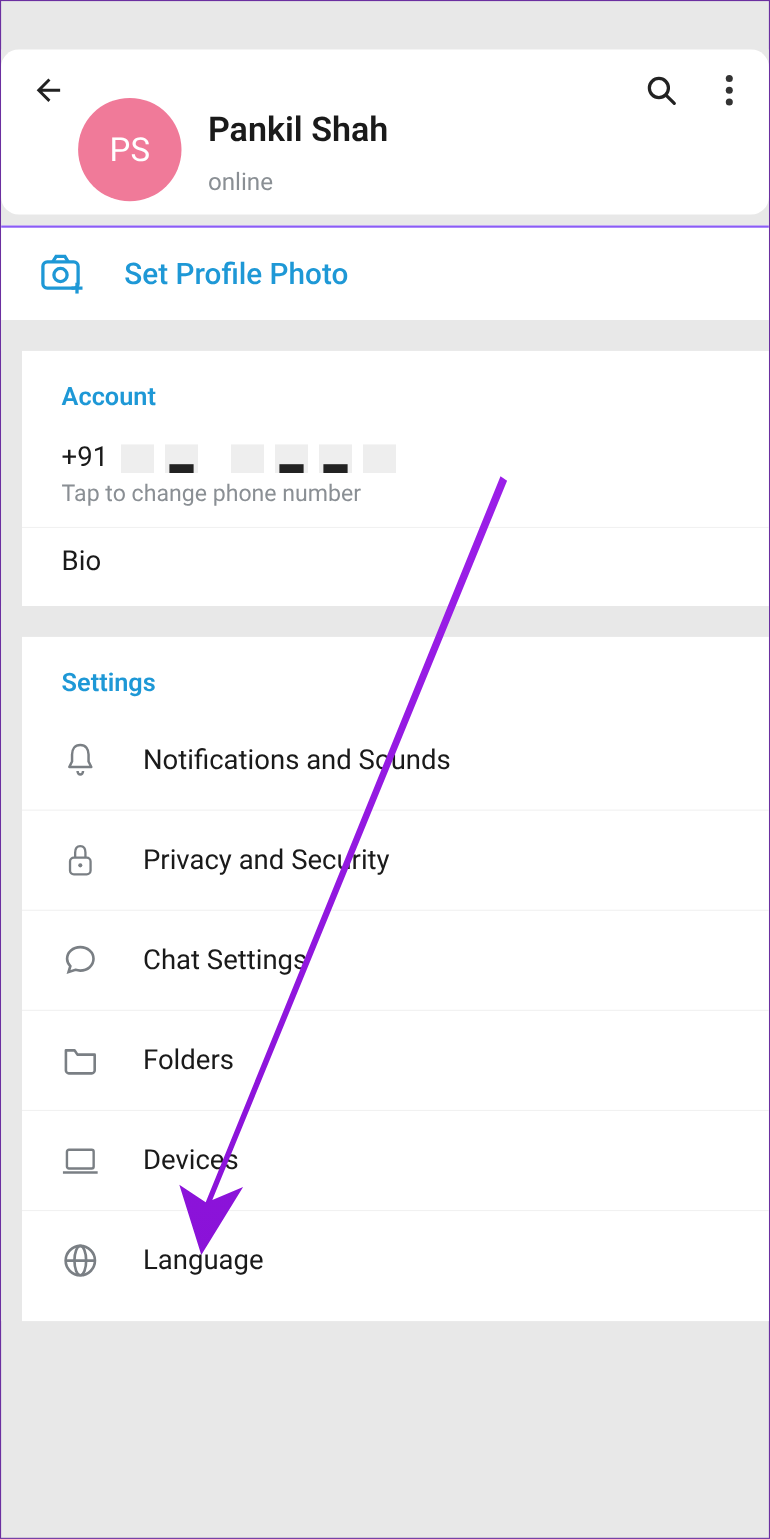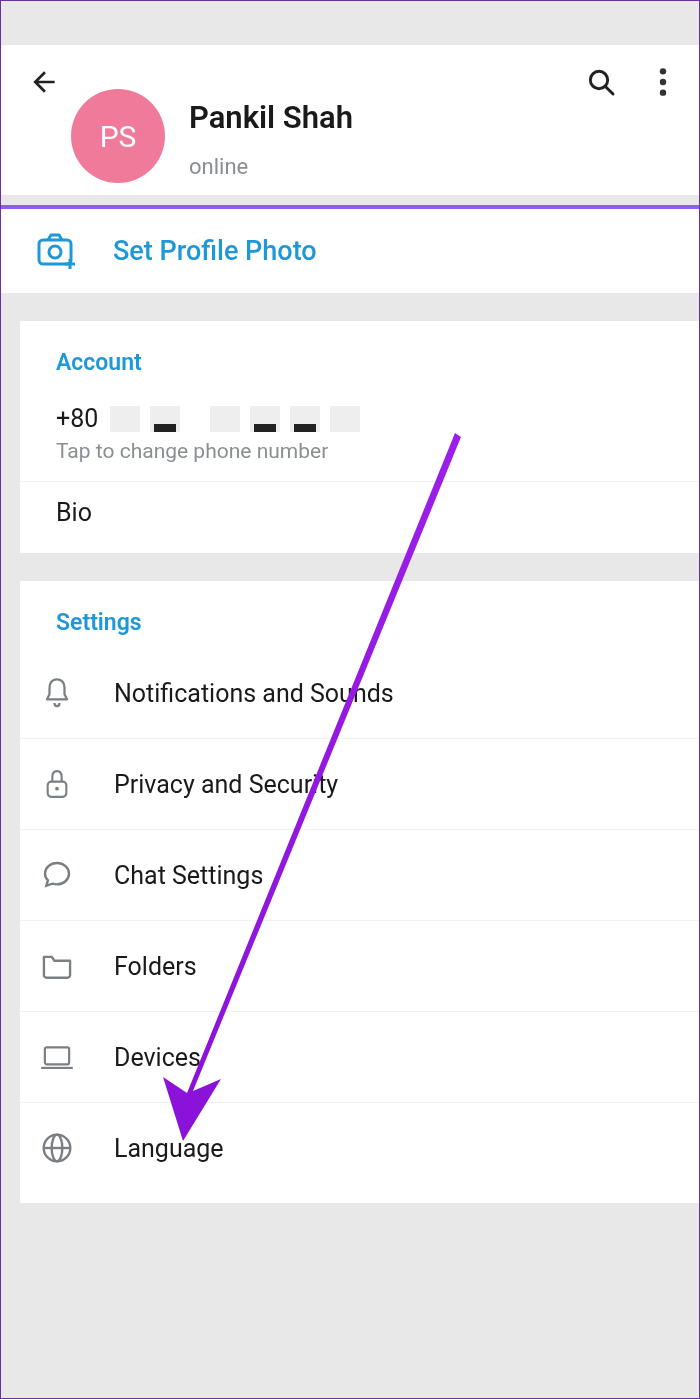--- a/index.html
+++ b/index.html
@@ -9,20 +9,21 @@
     background: #e8e8e8;
     border: 1px solid #6b2fa0;
     position: relative;
     overflow: hidden;
   }
   .screen {
     background: #e8e8e8;
   }
   .panel {
     background: #ffffff;
+    border-radius: 16px;
   }
   
   .header {
     background: #ffffff;
     padding: 20px 26px 12px 26px;
     margin-top: 44px;
     position: relative;
   }
   .header-top {
     display: flex;
@@ -49,21 +50,21 @@
     display:flex;align-items:center;justify-content:center;
     font-size:30px; font-weight:400;
     flex-shrink:0;
   }
   .name-block { margin-left: 24px; margin-top:6px;}
   .display-name { font-size:31px; font-weight:600; color:#1a1a1a;}
   .status { font-size:22px; color:#8a8f94; margin-top:18px;}
   
   .photo-row {
     background:#fff;
-    border-top:4px solid #8b5cf6;
+    border-top:2px solid #8b5cf6;
     padding: 24px 26px 24px 36px;
     display:flex;align-items:center;gap:36px;
     margin-top:10px;
   }
   .camera-icon { color:#1e98d6; }
   .photo-label { color:#1e98d6; font-size:27px; font-weight:500;}
   
   .section-gap { height:28px; background:#e8e8e8;}
   .section {
     background:#fff;
@@ -83,21 +84,21 @@
   .field-hint { font-size:21px; color:#8a8f94; margin-top:6px;}
   .phone-mask { display:inline-flex; gap:10px; margin-left:6px; align-items:flex-end;}
   .mask-cell {
     width:30px;height:26px;background:#eee;position:relative;
   }
   .mask-cell::after{content:"";position:absolute;bottom:0;left:4px;right:4px;height:8px;background:#222;}
   .mask-cell.light::after{background:transparent;}
   
   .list-row {
     display:flex;align-items:center;gap:40px;
-    padding: 28px 20px;
+    padding: 28px 36px;
     border-bottom:1px solid #f1f1f1;
   }
   .list-row:last-child{border-bottom:none;}
   .list-icon {
     width:34px;height:34px;flex-shrink:0;
     display:flex;align-items:center;justify-content:center;
     color:#7a7f84;
   }
   .list-label { font-size:25px; color:#1a1a1a;}
   
@@ -160,21 +161,21 @@
     <div class="photo-label">Set Profile Photo</div>
   </div>
 
   <div class="section-gap"></div>
 
   <div class="section">
     <div class="section-header">Account</div>
 
     <div class="field">
       <div class="field-value">
-        <span>+80</span>
+        <span>+91</span>
         <span class="phone-mask">
           <span class="mask-cell light"></span>
           <span class="mask-cell"></span>
           <span style="width:10px"></span>
           <span class="mask-cell light"></span>
           <span class="mask-cell"></span>
           <span class="mask-cell"></span>
           <span class="mask-cell light"></span>
         </span>
       </div>

